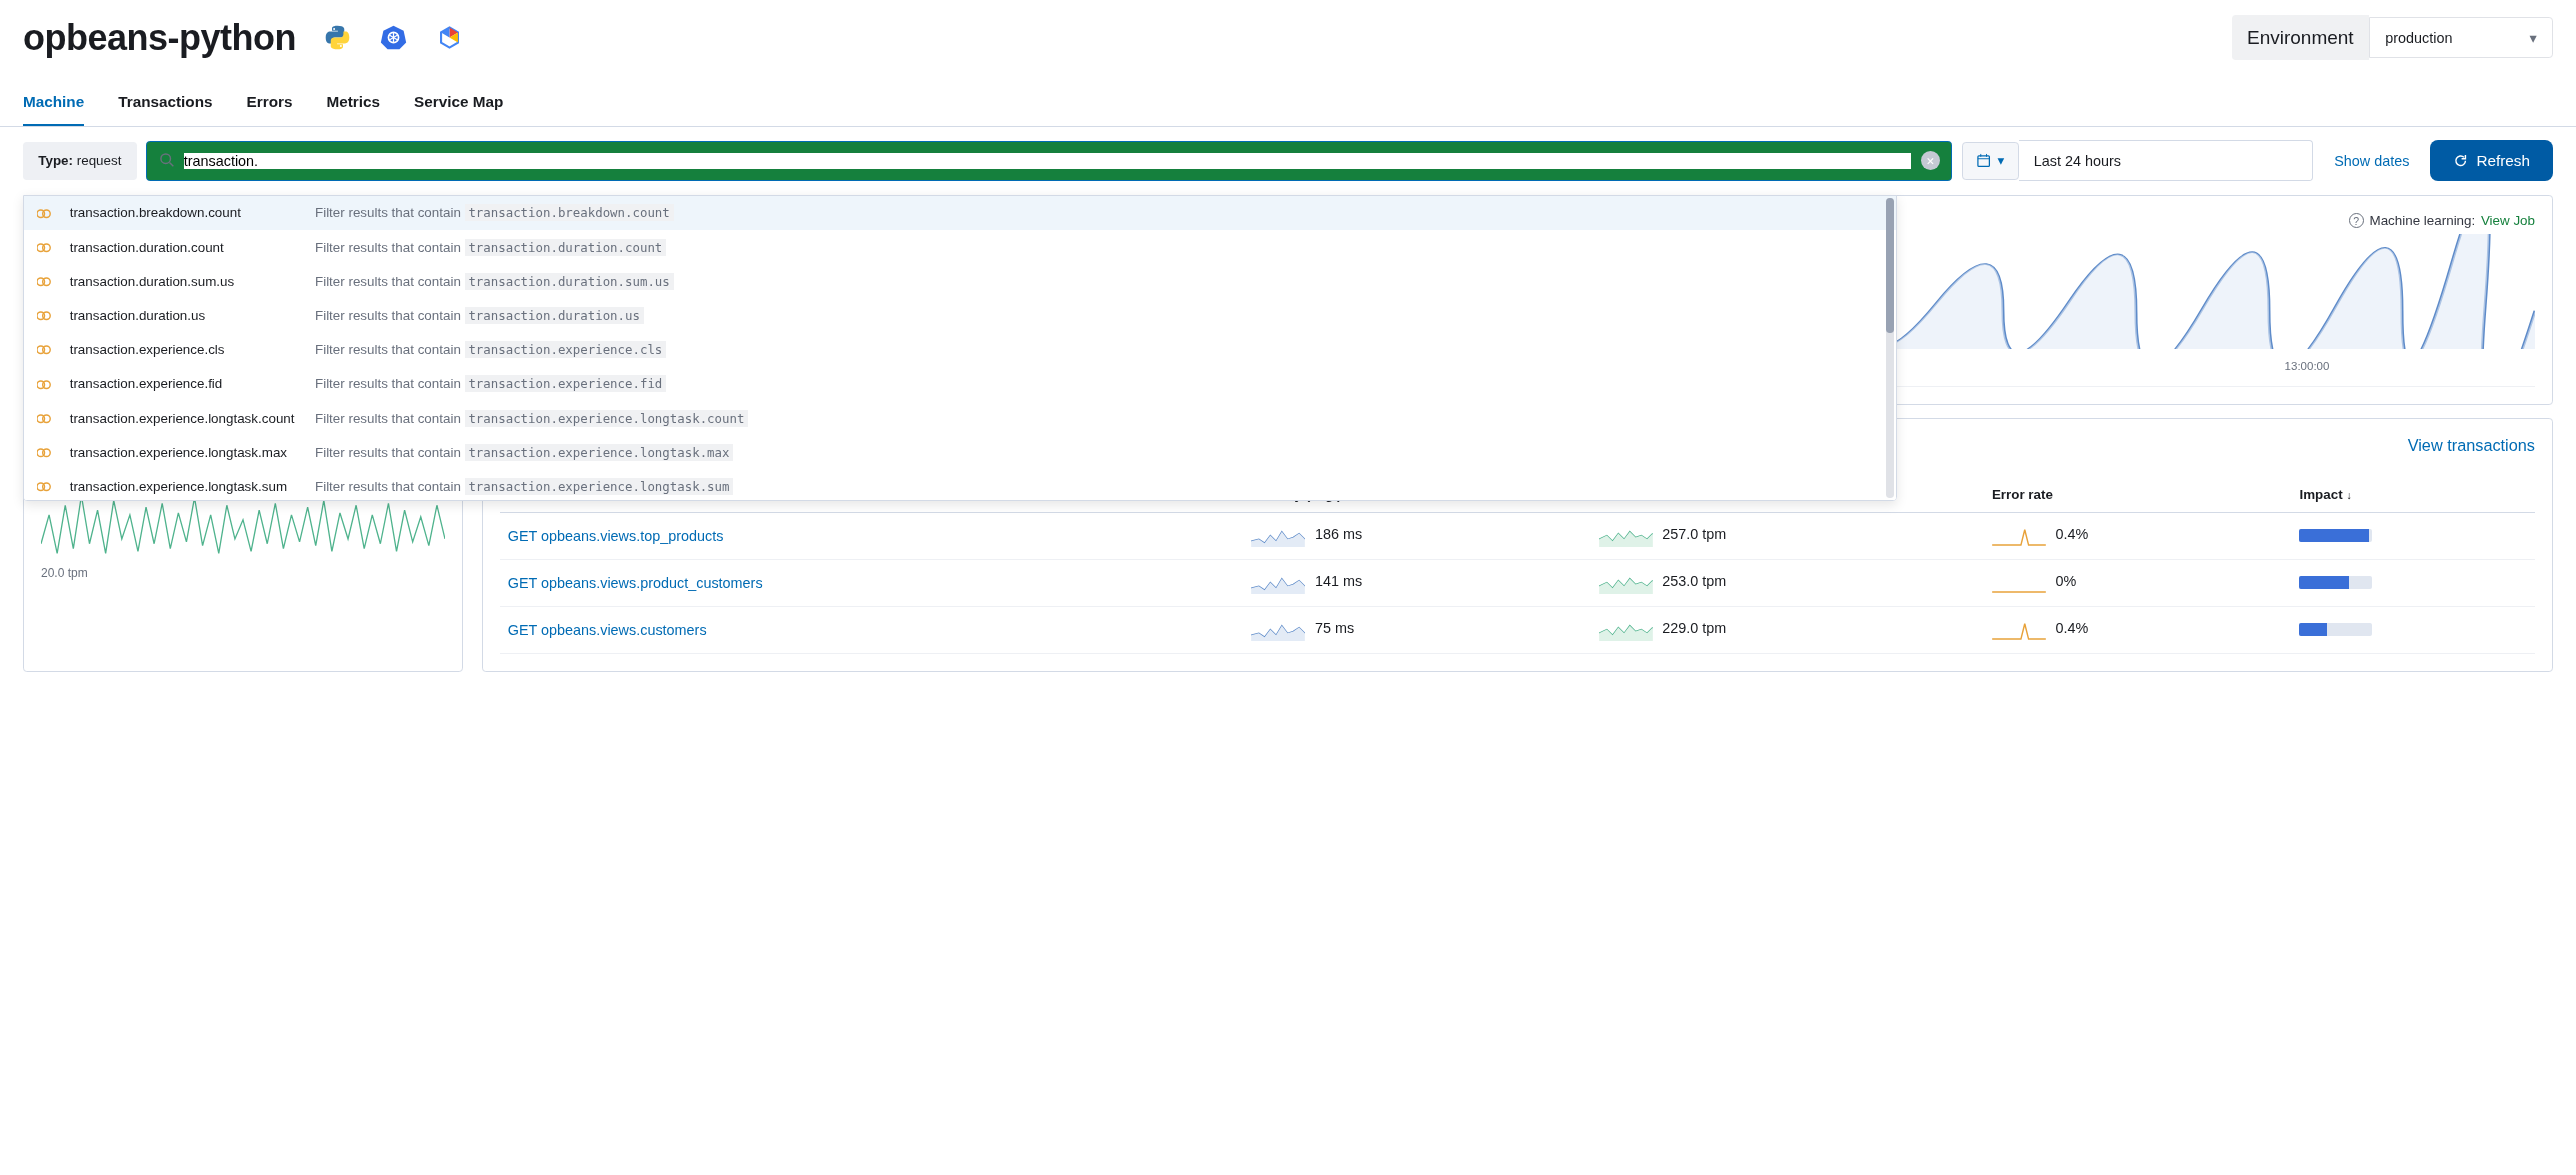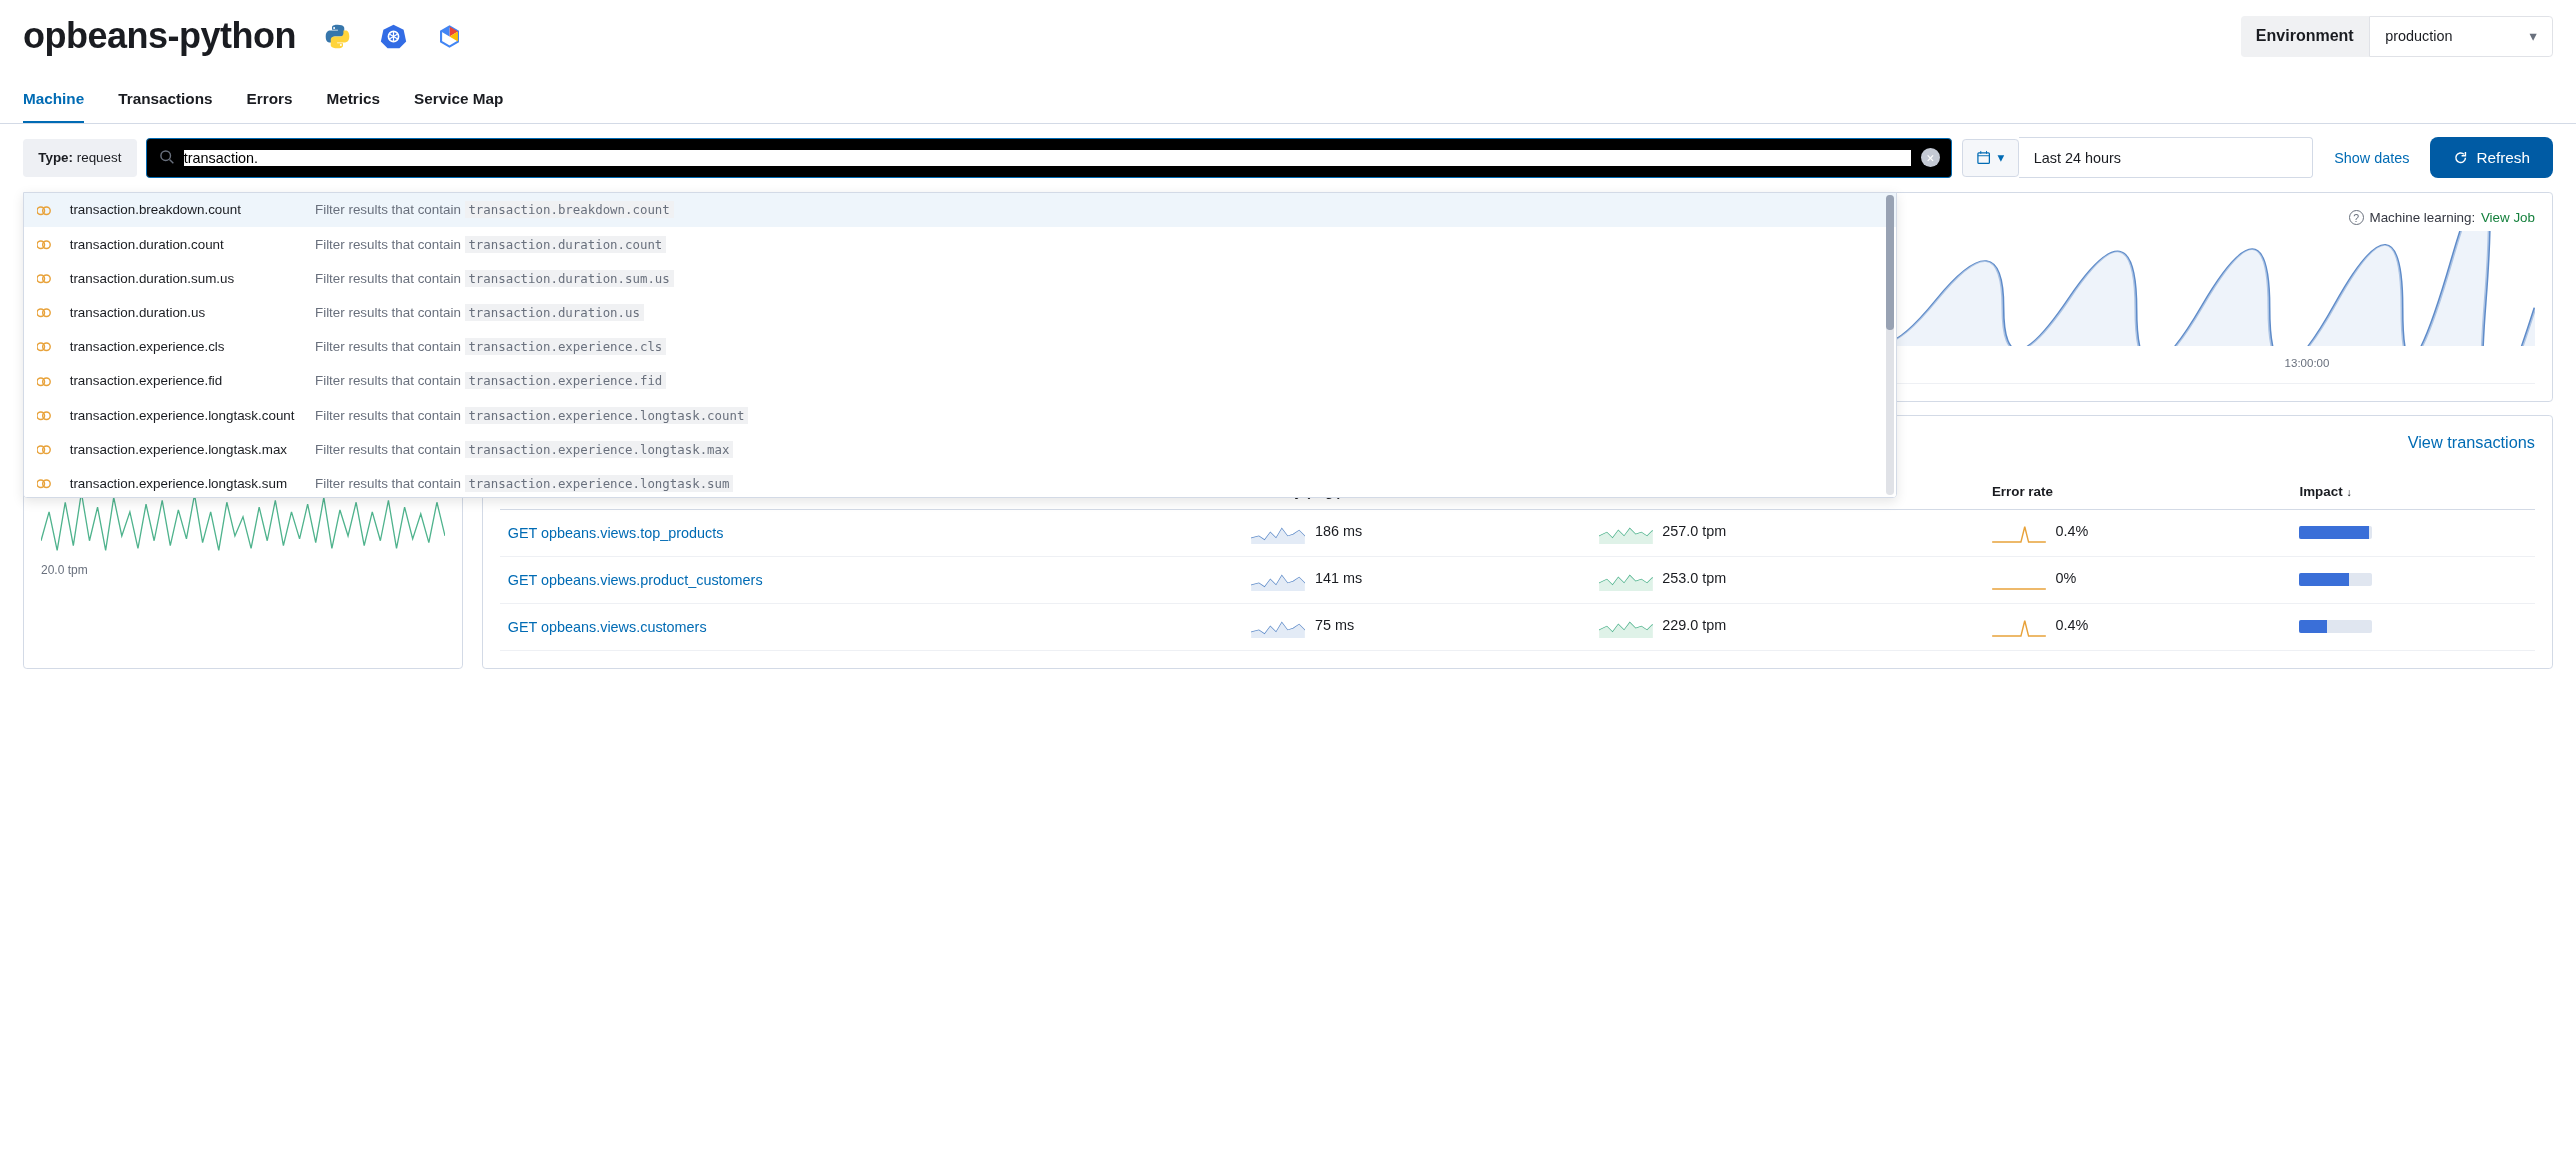--- a/index.html
+++ b/index.html
@@ -5,32 +5,32 @@
 * { box-sizing: border-box; margin: 0; padding: 0; }
 body { font-family: -apple-system, BlinkMacSystemFont, "Segoe UI", Helvetica, Arial, sans-serif; background: #fff; color: #1a1c21; font-size: 13.4px; }
 
 .header { display: flex; align-items: center; justify-content: space-between; padding: 15.3px 23px 19px; }
 .header-left { display: flex; align-items: center; gap: 27px; }
 .app-title { font-size: 36px; font-weight: 700; letter-spacing: -0.5px; }
 .icons-row { display: flex; gap: 27px; align-items: center; }
 .tech-icon { width: 29px; height: 29px; display: flex; align-items: center; justify-content: center; }
 
 .env-group { display: flex; align-items: center; gap: 0; }
-.env-label { background: #f0f1f3; padding: 11.5px 15.3px; font-weight: 700; font-size: 16px; border-radius: 3.8px 0 0 3.8px; }
+.env-label { background: #f0f1f3; padding: 11.5px 15.3px; font-weight: 400; font-size: 19px; border-radius: 3.8px 0 0 3.8px; }
 .env-select { display: flex; align-items: center; gap: 77px; padding: 11.5px 15.3px; border: 1px solid #e0e2e7; border-radius: 0 3.8px 3.8px 0; font-size: 14.4px; cursor: pointer; }
 .chevron { color: #69707d; }
 
 .tabs { display: flex; gap: 34px; padding: 0 23px; border-bottom: 1px solid #d3dae6; }
 .tab { padding: 13.4px 0; font-size: 15.3px; font-weight: 600; color: #1a1c21; cursor: pointer; border-bottom: 2.9px solid transparent; }
 .tab.active { color: #006bb4; border-bottom-color: #006bb4; }
 
 .toolbar { display: flex; align-items: center; gap: 9.6px; padding: 13.4px 23px; position: relative; }
 .type-chip { background: #eef0f4; padding: 11.5px 15.3px; border-radius: 3.8px; font-size: 13.4px; }
 .type-chip b { font-weight: 700; }
-.search-wrap { flex: 1; display: flex; align-items: center; border: 1px solid #006bb4; border-radius: 3.8px; padding: 9.6px 11.5px; gap: 9.6px; background: #000000; position: relative; }
+.search-wrap { flex: 1; display: flex; align-items: center; border: 1px solid #006bb4; border-radius: 3.8px; padding: 9.6px 11.5px; gap: 9.6px; background: #15803d; position: relative; }
 .search-icon { color: #69707d; }
 .search-input { flex: 1; border: none; outline: none; font-size: 14.4px; }
 .clear-btn { width: 19px; height: 19px; border-radius: 50%; background: #c4c9d4; color: #fff; display: flex; align-items: center; justify-content: center; font-size: 10.5px; cursor: pointer; }
 
 .cal-btn { display: flex; align-items: center; gap: 5.7px; border: 1px solid #d3dae6; background: #f5f7fa; padding: 10.5px 13.4px; border-radius: 3.8px; cursor: pointer; color: #006bb4; }
 .date-text { padding: 11.5px 15.3px; border: 1px solid #d3dae6; border-left: none; border-radius: 0 3.8px 3.8px 0; font-size: 14.4px; margin-left: -9.6px; padding-right: 191px; }
 .show-dates { color: #006bb4; font-size: 14.4px; cursor: pointer; padding: 0 11.5px; }
 .refresh-btn { display: flex; align-items: center; gap: 7.7px; background: #005ba4; color: #fff; padding: 11.5px 23px; border-radius: 8px; font-size: 15.3px; font-weight: 500; border: none; cursor: pointer; }
 
 .dropdown { position: absolute; top: 100%; left: 23px; right: 679px; background: #fff; border: 1px solid #d3dae6; border-radius: 0 0 3.8px 3.8px; box-shadow: 0 3.8px 11.5px rgba(0,0,0,0.1); z-index: 100; max-height: 306px; overflow-y: auto; }

